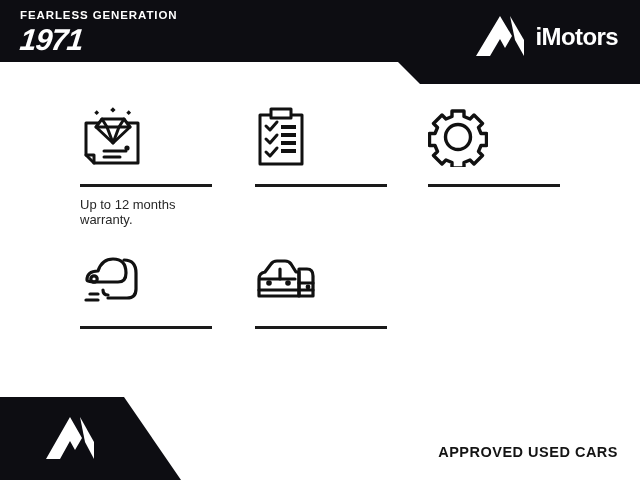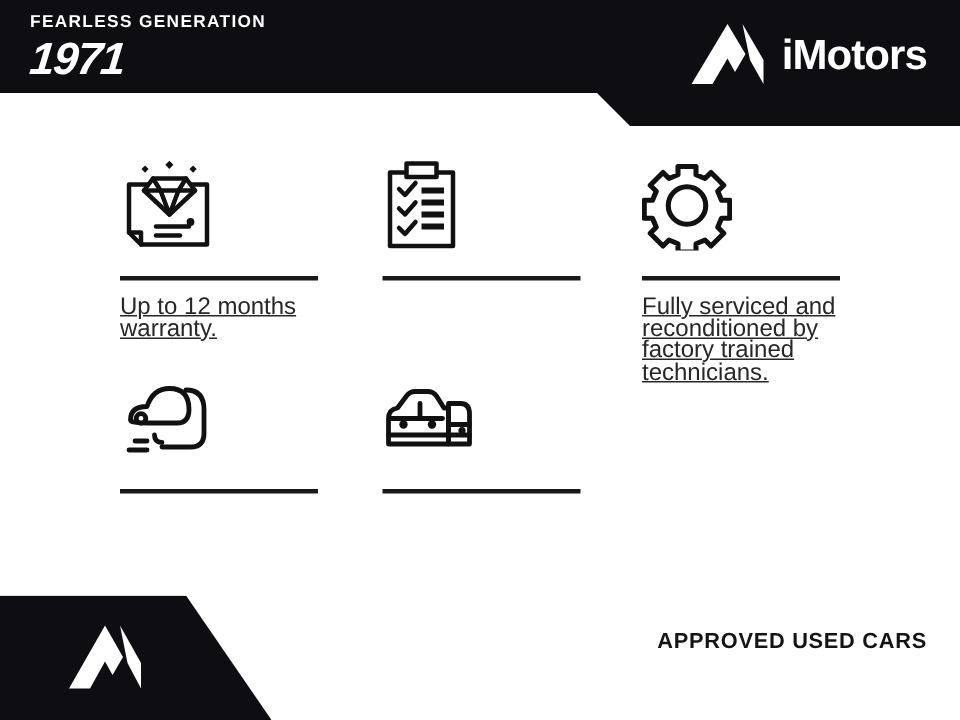--- a/index.html
+++ b/index.html
@@ -65,21 +65,21 @@
     align-items: center;
     gap: 10px;
   }
   .brand-mark {
     width: 52px;
     height: 46px;
     display: block;
   }
   .brand-name {
     color: #ffffff;
-    font-size: 28px;
+    font-size: 24px;
     font-weight: bold;
     letter-spacing: -0.6px;
     line-height: 34px;
     white-space: nowrap;
   }
 
   
   .features {
     position: absolute;
     left: 0;
@@ -100,25 +100,24 @@
     display: block;
   }
   .feat-rule {
     width: 132px;
     height: 3px;
     background: #1a1a1a;
     margin-top: 12px;
   }
   .feat-text {
     margin-top: 11px;
-    font-size: 16px;
+    font-size: 13px;
     line-height: 14.5px;
     color: #272727;
     width: 140px;
-    text-decoration: underline;
   }
 
   
   .c1 { left: 80px; }
   .c2 { left: 255px; }
   .c3 { left: 428px; }
   .r1 { top: 18px; }
   .r2 { top: 160px; }
 
   
@@ -134,21 +133,21 @@
   .footer-mark {
     position: absolute;
     left: 44px;
     top: 415px;
     width: 52px;
     height: 48px;
   }
   .footer-tagline {
     position: absolute;
     right: 22px;
-    top: 420px;
+    top: 444px;
     font-size: 14.5px;
     font-weight: bold;
     letter-spacing: 0.5px;
     color: #141414;
     white-space: nowrap;
   }
 </style>
 </head>
 <body>
 
@@ -221,21 +220,20 @@
     <div class="feat r1 c3">
       <div class="feat-icon">
         <svg width="60" height="60" viewBox="0 0 60 60" aria-hidden="true">
           <g fill="none" stroke="#111111" stroke-width="3.4" stroke-linejoin="round">
             <path d="M24 4 h12 v5.5 l6 2.5 l4 -4 l8.5 8.5 l-4 4 l2.5 6 h5.5 v12 h-5.5 l-2.5 6 l4 4 l-8.5 8.5 l-4 -4 l-6 2.5 v5.5 h-12 v-5.5 l-6 -2.5 l-4 4 l-8.5 -8.5 l4 -4 l-2.5 -6 h-5.5 v-12 h5.5 l2.5 -6 l-4 -4 l8.5 -8.5 l4 4 l6 -2.5 z"></path>
             <circle cx="30" cy="30" r="12.5"></circle>
           </g>
         </svg>
       </div>
       <div class="feat-rule"></div>
-      <div class="feat-text">Fully serviced and reconditioned by factory trained technicians.</div>
     </div>
 
     <div class="feat r2 c1">
       <div class="feat-icon">
         <svg width="66" height="54" viewBox="0 0 66 54" aria-hidden="true">
           <g fill="none" stroke="#111111" stroke-width="3.2" stroke-linejoin="round" stroke-linecap="round">
             <path d="M7 28 q0 -9 11 -9 q4 -12 15 -12 q13 0 13 14 q0 9 -8 9 H18 q-11 0 -11 -2 z"></path>
             <circle cx="14" cy="27" r="3.2"></circle>
             <path d="M44 8 q12 0 12 13 v16 q0 9 -9 9 H28"></path>
             <path d="M28 43 q-5 0 -5 -5"></path>

